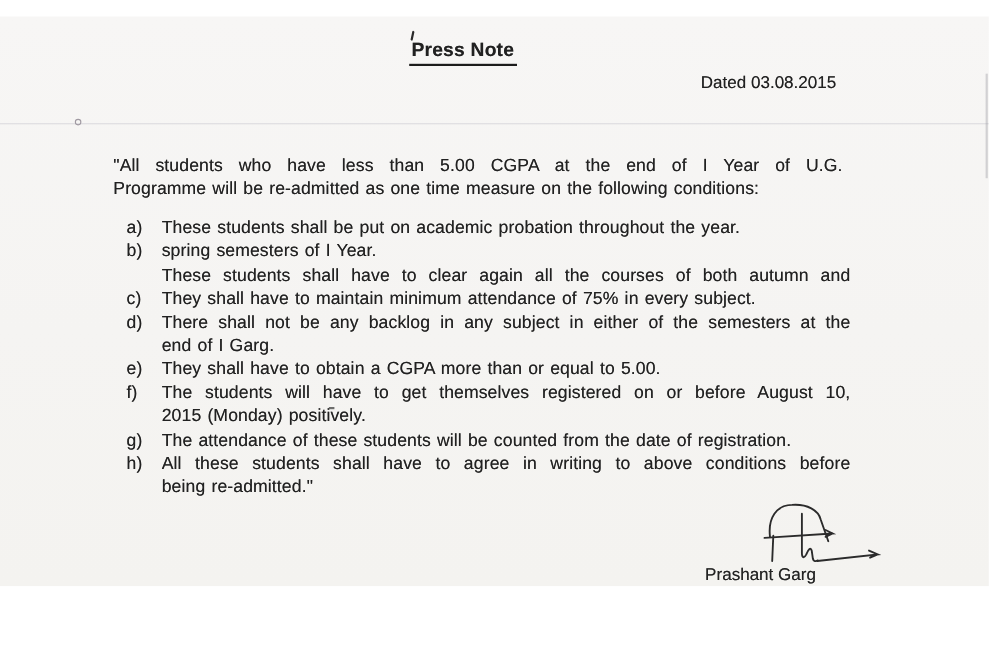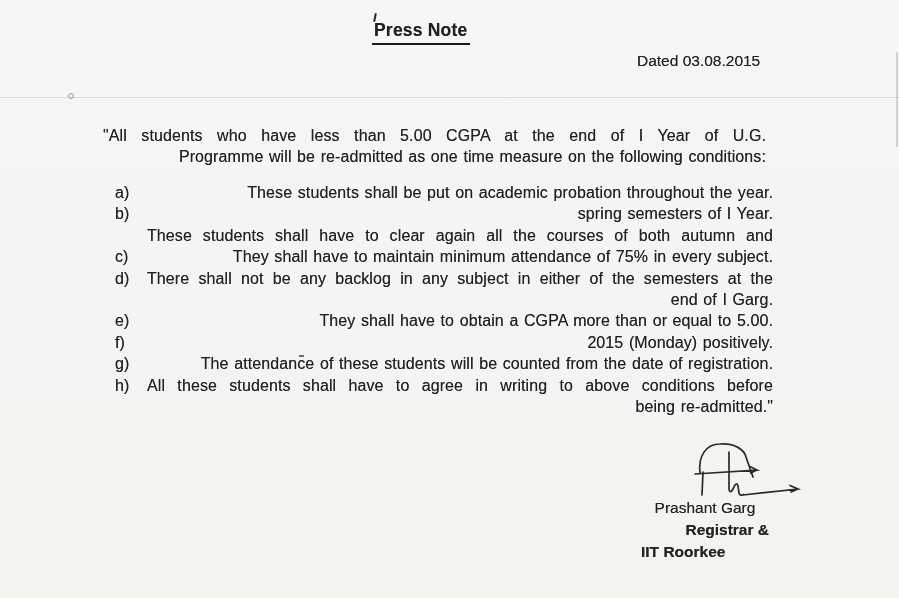--- a/index.html
+++ b/index.html
@@ -1,22 +1,23 @@
 <!DOCTYPE html>
 <html><head>
 <meta charset="utf-8">
 <style>
   html,body{margin:0;padding:0;}
   .page{
     position:relative;
-    width:899px;height:598px;
+    width:899px;height:518px;
     background:linear-gradient(180deg,#f7f6f5 0%,#f5f4f2 55%,#f4f3f0 100%);
     font-family:"Liberation Sans",sans-serif;
     color:#212121;
     overflow:hidden;
+    margin-top:15px;
   }
   .doc-text{ text-shadow:0 0 .5px rgba(25,25,25,.6); }
 
   .title{
     position:absolute;left:372px;top:20px;
     font-size:17.5px;font-weight:700;letter-spacing:.2px;
     border-bottom:2px solid #1c1c1c;
     padding:0 3px 2px 2px;
   }
   .p-tick{
@@ -31,36 +32,36 @@
   .intro{
     position:absolute;left:103px;top:125px;width:663px;
     font-size:16px;letter-spacing:.1px;word-spacing:1px;
   }
   .conds{
     position:absolute;left:115px;top:182px;width:660px;
     font-size:16px;letter-spacing:.1px;word-spacing:1px;
   }
   .line{
     height:21.4px;line-height:21.4px;overflow:hidden;
-    text-align:right;white-space:nowrap;
+    text-align:left;white-space:nowrap;
   }
   .line.fill{
     text-align:justify;text-align-last:justify;white-space:normal;
   }
   .cond{display:flex;}
   .cond .letter{flex:0 0 32px;line-height:21.4px;}
   .cond .lines{width:626px;}
 
   .sig-svg{position:absolute;left:690px;top:440px;}
 
   .signatory{
     position:absolute;left:641px;top:497px;width:128px;
     font-size:15.5px;line-height:22px;font-weight:700;color:#232323;
   }
-  .signatory .name{font-weight:400;text-align:center;}
+  .signatory .name{font-weight:400;text-align:left;}
   .signatory .role{text-align:right;}
   .signatory .org{text-align:left;}
 
   
   .scanline{position:absolute;left:0;top:97px;width:899px;height:1px;background:rgba(185,185,196,.42);}
   .speck{position:absolute;left:68px;top:93px;width:4px;height:4px;border:1px solid #a09aa2;border-radius:50%;}
   .dash-artifact{position:absolute;left:299px;top:355px;width:5px;height:2px;background:#555;opacity:.85;}
   .edge-shadow{position:absolute;left:896px;top:52px;width:2px;height:95px;background:rgba(140,140,150,.35);}
 </style>
 </head>
@@ -111,20 +112,21 @@
       </div>
       <div class="cond">
         <span class="letter">e)</span>
         <div class="lines">
           <div class="line">They shall have to obtain a CGPA more than or equal to 5.00.</div>
         </div>
       </div>
       <div class="cond">
         <span class="letter">f)</span>
         <div class="lines">
+          <div class="line fill">The students will have to get themselves registered on or before August 10,</div>
           <div class="line">2015 (Monday) positively.</div>
         </div>
       </div>
       <div class="cond">
         <span class="letter">g)</span>
         <div class="lines">
           <div class="line">The attendance of these students will be counted from the date of registration.</div>
         </div>
       </div>
       <div class="cond">

